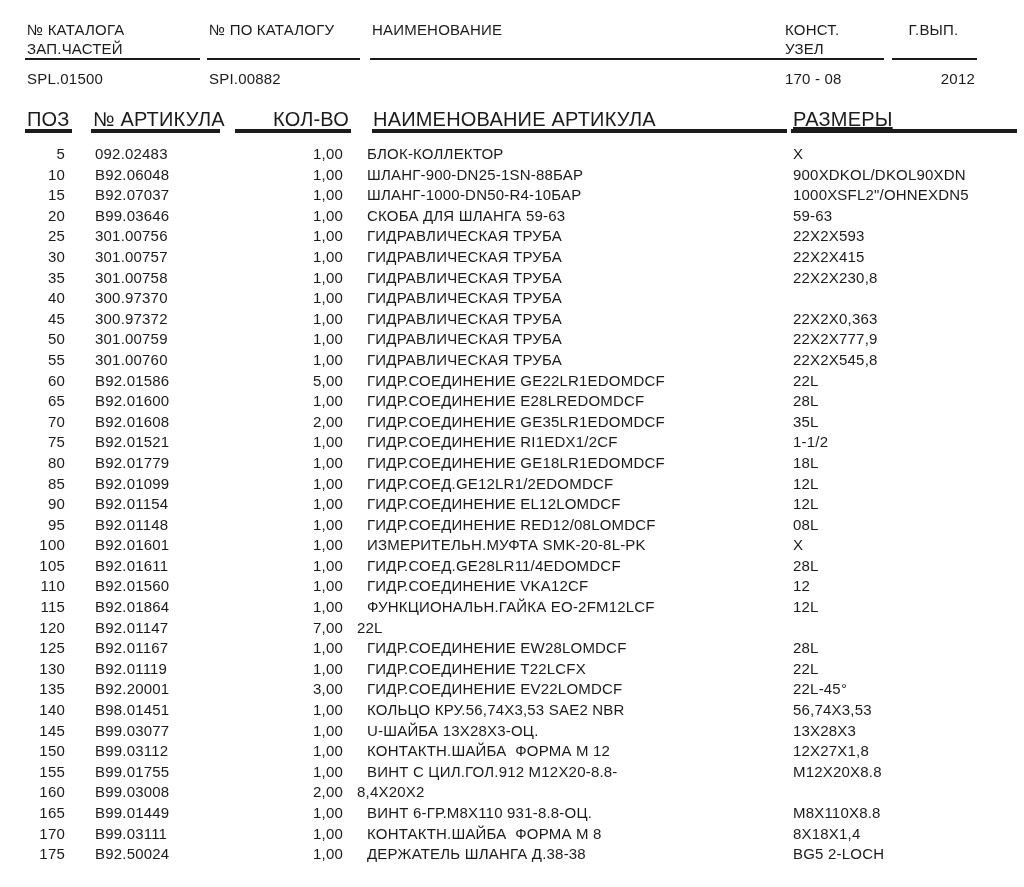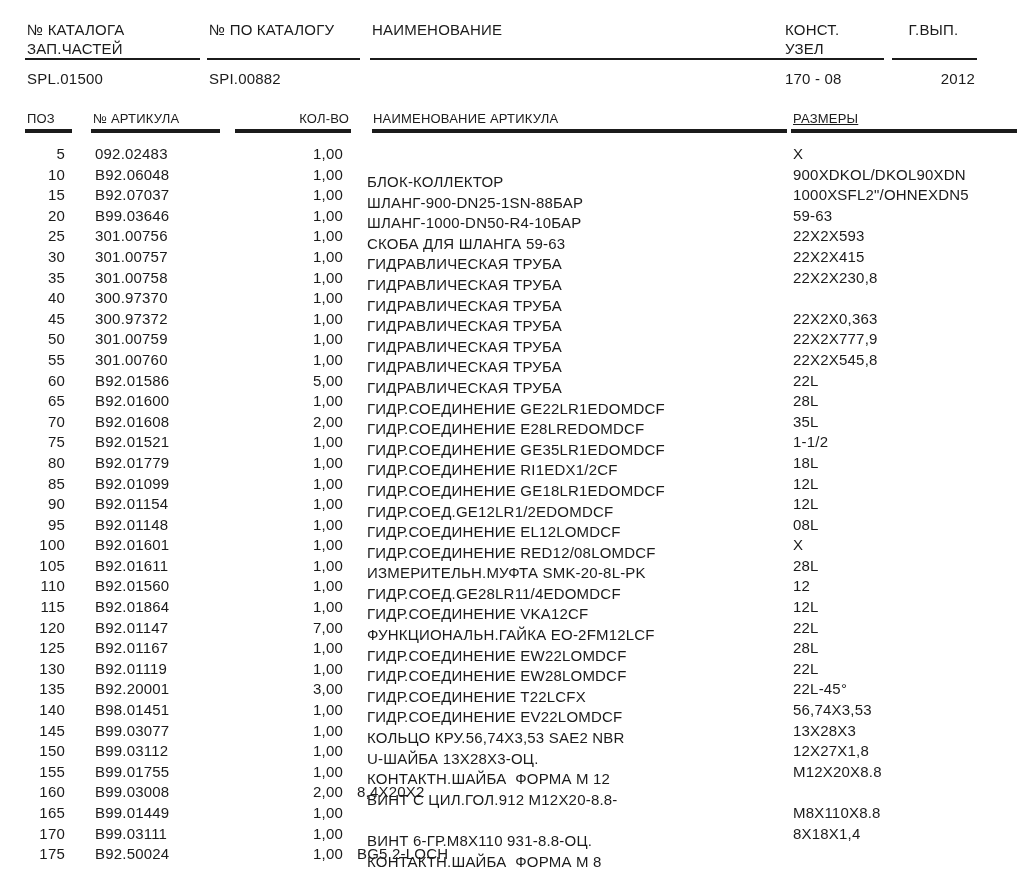--- a/index.html
+++ b/index.html
@@ -30,21 +30,21 @@
     padding-left: 2px; letter-spacing: 0.2px; white-space: pre;
   }
   .th-cell.right .th-value { padding-left: 0; padding-right: 2px; text-align: right; }
 
   
   .pt-header {
     display: grid;
     grid-template-columns: 47px 148px 131px 436px 231px;
     margin-top: 23px;
   }
-  .pt-hcell { font-size: 13px; }
+  .pt-hcell { font-size: 20px; }
   .pt-hlabel { display: block; line-height: 16px; letter-spacing: 0.2px; white-space: pre; }
   .dbl-rule {
     margin-top: 2px; height: 3px;
     border-top: 2px solid #1b1b1b; border-bottom: 2px solid #1b1b1b;
   }
   .h-pos  .pt-hlabel { padding-left: 2px; }
   .h-pos  .dbl-rule  { width: 47px; }
   .h-art  .pt-hlabel { margin-left: 21px; }
   .h-art  .dbl-rule  { margin-left: 19px; width: 129px; }
   .h-qty  .pt-hlabel { text-align: right; padding-right: 2px; }
@@ -58,21 +58,21 @@
   .pt-rows { margin-top: 11px; }
   .prow {
     display: grid;
     grid-template-columns: 47px 148px 131px 436px 231px;
     height: 20.6px; line-height: 20.6px; font-size: 15px;
   }
   .prow .cell { white-space: pre; overflow: visible; letter-spacing: 0.2px; }
   .cell.pos     { text-align: right; padding-right: 7px; }
   .cell.article { padding-left: 23px; }
   .cell.qty     { text-align: right; padding-right: 8px; }
-  .cell.name    { padding-left: 16px; margin-top: 28px; }
+  .cell.name    { padding-left: 16px; }
   .cell.dims    { padding-left: 6px; }
 </style>
 </head>
 <body>
 
 <div class="page">
 
   <div class="top-header">
     <div class="th-cell">
       <span class="th-label">№ КАТАЛОГА
@@ -283,21 +283,20 @@
         <div class="cell pos">115</div>
         <div class="cell article">B92.01864</div>
         <div class="cell qty">1,00</div>
         <div class="cell name">ФУНКЦИОНАЛЬН.ГАЙКА EO-2FM12LCF</div>
         <div class="cell dims">12L</div>
       </div>
       <div class="prow">
         <div class="cell pos">120</div>
         <div class="cell article">B92.01147</div>
         <div class="cell qty">7,00</div>
-        <div class="cell name">ГИДР.СОЕДИНЕНИЕ EW22LOMDCF</div>
         <div class="cell dims">22L</div>
       </div>
       <div class="prow">
         <div class="cell pos">125</div>
         <div class="cell article">B92.01167</div>
         <div class="cell qty">1,00</div>
         <div class="cell name">ГИДР.СОЕДИНЕНИЕ EW28LOMDCF</div>
         <div class="cell dims">28L</div>
       </div>
       <div class="prow">
@@ -359,17 +358,18 @@
         <div class="cell pos">170</div>
         <div class="cell article">B99.03111</div>
         <div class="cell qty">1,00</div>
         <div class="cell name">КОНТАКТН.ШАЙБА  ФОРМА М 8</div>
         <div class="cell dims">8X18X1,4</div>
       </div>
       <div class="prow">
         <div class="cell pos">175</div>
         <div class="cell article">B92.50024</div>
         <div class="cell qty">1,00</div>
+        <div class="cell name">ДЕРЖАТЕЛЬ ШЛАНГА Д.38-38</div>
         <div class="cell dims">BG5 2-LOCH</div>
       </div>
     </div>
 
 </div>
 
 </body></html>

